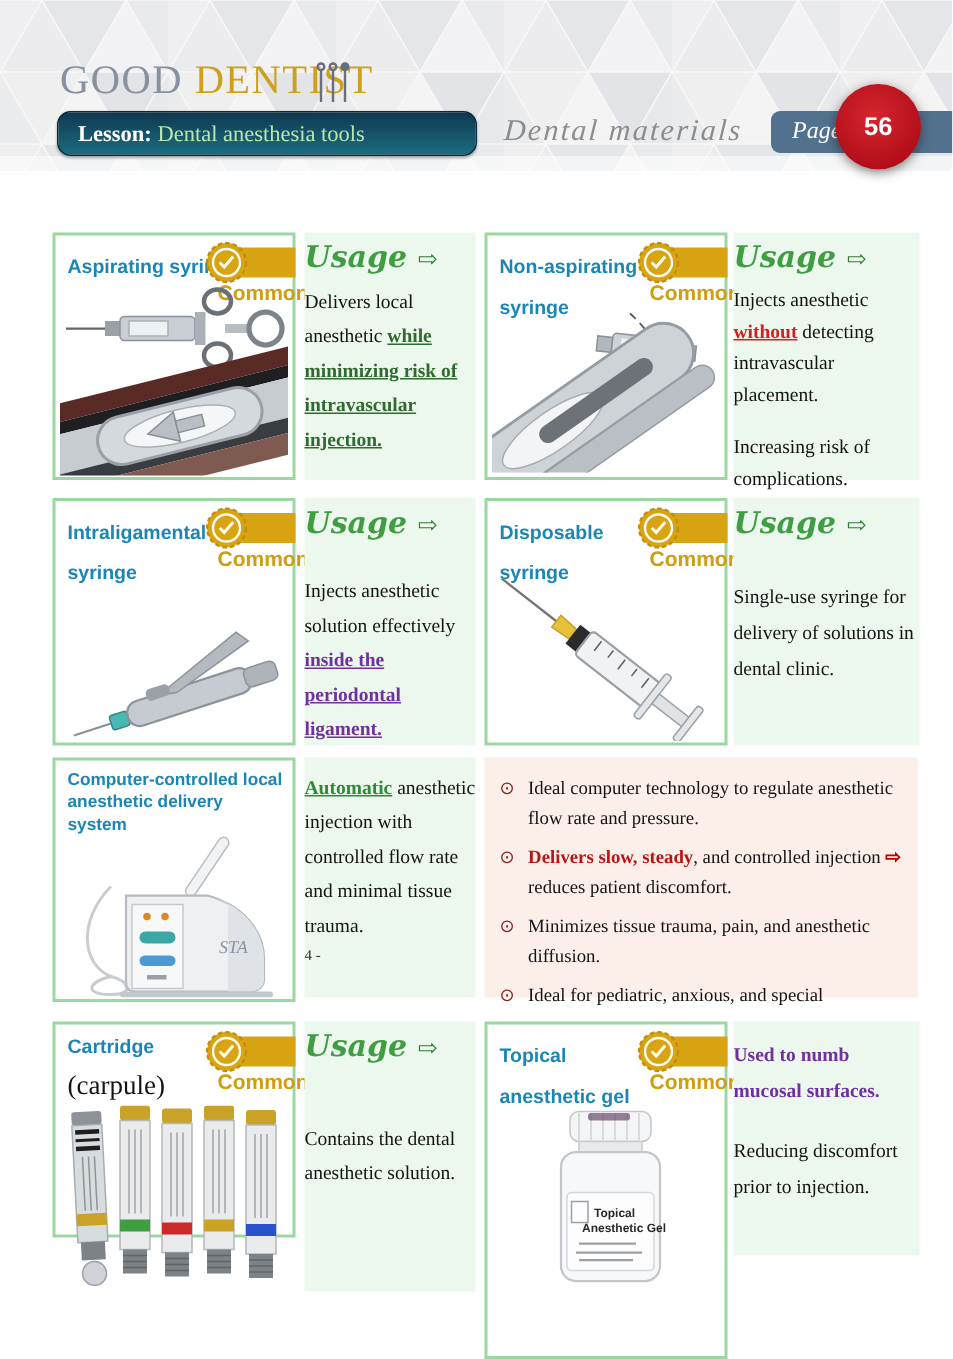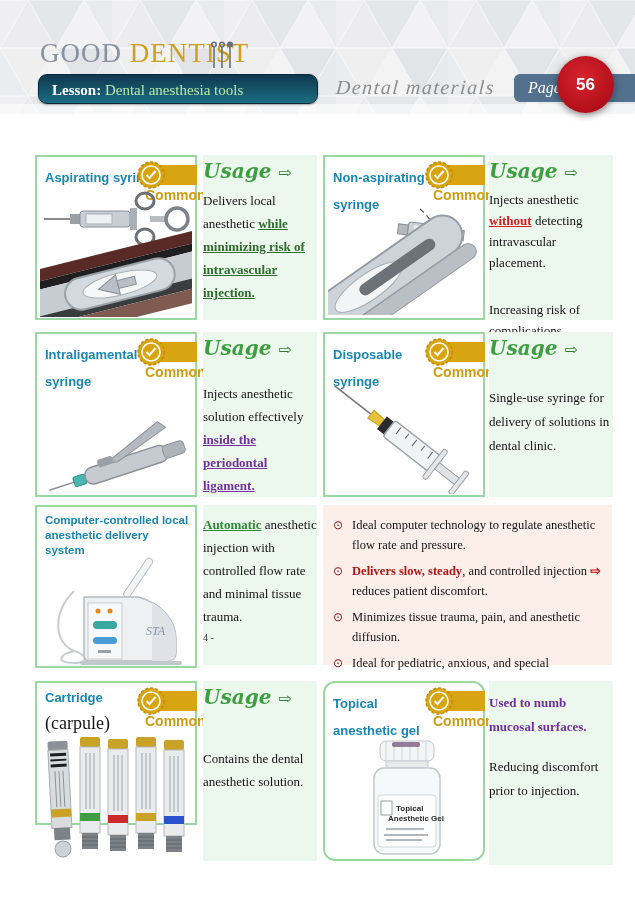--- a/index.html
+++ b/index.html
@@ -196,21 +196,21 @@
         </g>
       </svg>
     </div>
   </div>
 
   <div class="panel green" style="left:489px;top:155px;width:124px;height:165px;">
     <div class="usage-h">
       <span>Usage </span><span class="arr">⇨</span>
     </div>
     <p class="btxt" style="line-height:21px;"><span>Injects anesthetic </span><span class="u-red">without</span><span> detecting intravascular placement.</span></p>
-    <p class="btxt" style="line-height:21px;margin-top:26px;">Increasing risk of complications.</p>
+    <p class="btxt" style="line-height:21px;margin-top:14px;">Increasing risk of complications.</p>
   </div>
 
   <div class="card" style="left:35px;top:332px;width:162px;height:165px;">
     <div class="card-title">
       <div>Intraligamental</div>
       <div>syringe</div>
     </div>
     <div class="badge">
       <div class="banner"></div>
       <svg width="32" height="32" viewBox="0 0 32 32">
@@ -433,21 +433,21 @@
     </div>
   </div>
 
   <div class="panel green" style="left:203px;top:681px;width:114px;height:180px;">
     <div class="usage-h">
       <span>Usage </span><span class="arr">⇨</span>
     </div>
     <p class="btxt" style="margin-top:38px;">Contains the dental anesthetic solution.</p>
   </div>
 
-  <div class="card" style="left:323px;top:681px;width:162px;height:180px;border-radius:12px;">
+  <div class="card" style="left:323px;top:681px;width:162px;height:225px;">
     <div class="card-title">
       <div>Topical</div>
       <div>anesthetic gel</div>
     </div>
     <div class="badge">
       <div class="banner"></div>
       <svg width="32" height="32" viewBox="0 0 32 32">
         <circle cx="16" cy="16" r="13" fill="#d8a411" stroke="#c08c0c" stroke-width="1.5" stroke-dasharray="3 2"></circle>
         <circle cx="16" cy="16" r="9" fill="none" stroke="#fdfdf5" stroke-width="1.6"></circle>
         <path d="M11.5,16 l3,3 l6,-7" fill="none" stroke="#fdfdf5" stroke-width="2"></path>
@@ -474,18 +474,18 @@
         <text x="60" y="82" font-family="Liberation Sans, sans-serif" font-weight="bold" font-size="8" fill="#2a2a2a">Anesthetic Gel</text>
         <g stroke="#9aa0a6" stroke-width="1.5">
           <line x1="58" y1="90" x2="96" y2="90"></line>
             <line x1="56" y1="96" x2="100" y2="96"></line>
             <line x1="58" y1="101" x2="94" y2="101"></line>
         </g>
       </svg>
     </div>
   </div>
 
-  <div class="panel green" style="left:489px;top:681px;width:124px;height:184px;">
+  <div class="panel green" style="left:489px;top:681px;width:124px;height:156px;">
     <p class="btxt p-purple" style="margin-top:6px;line-height:24px;">Used to numb mucosal surfaces.</p>
     <p class="btxt" style="margin-top:16px;line-height:24px;">Reducing discomfort prior to injection.</p>
   </div>
 
 </div>
 
 </body></html>

